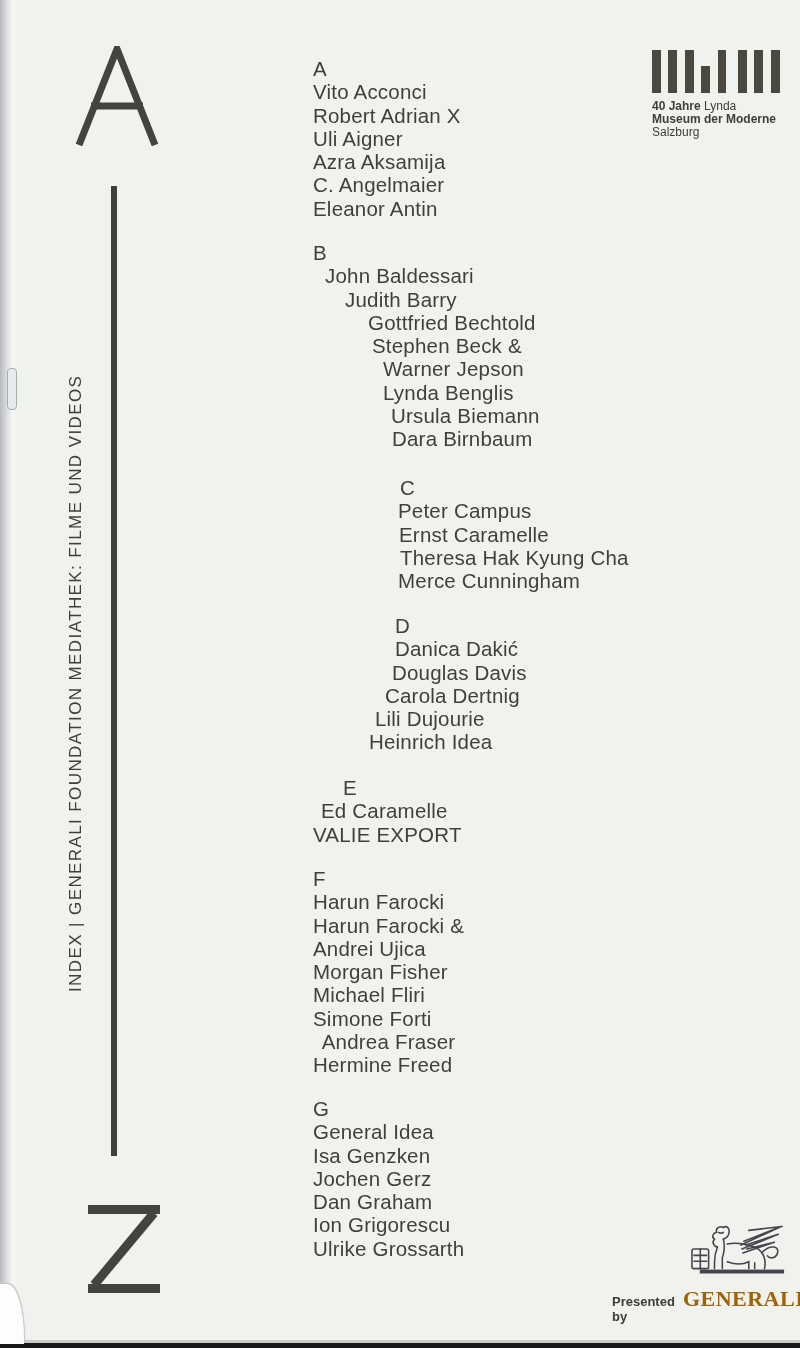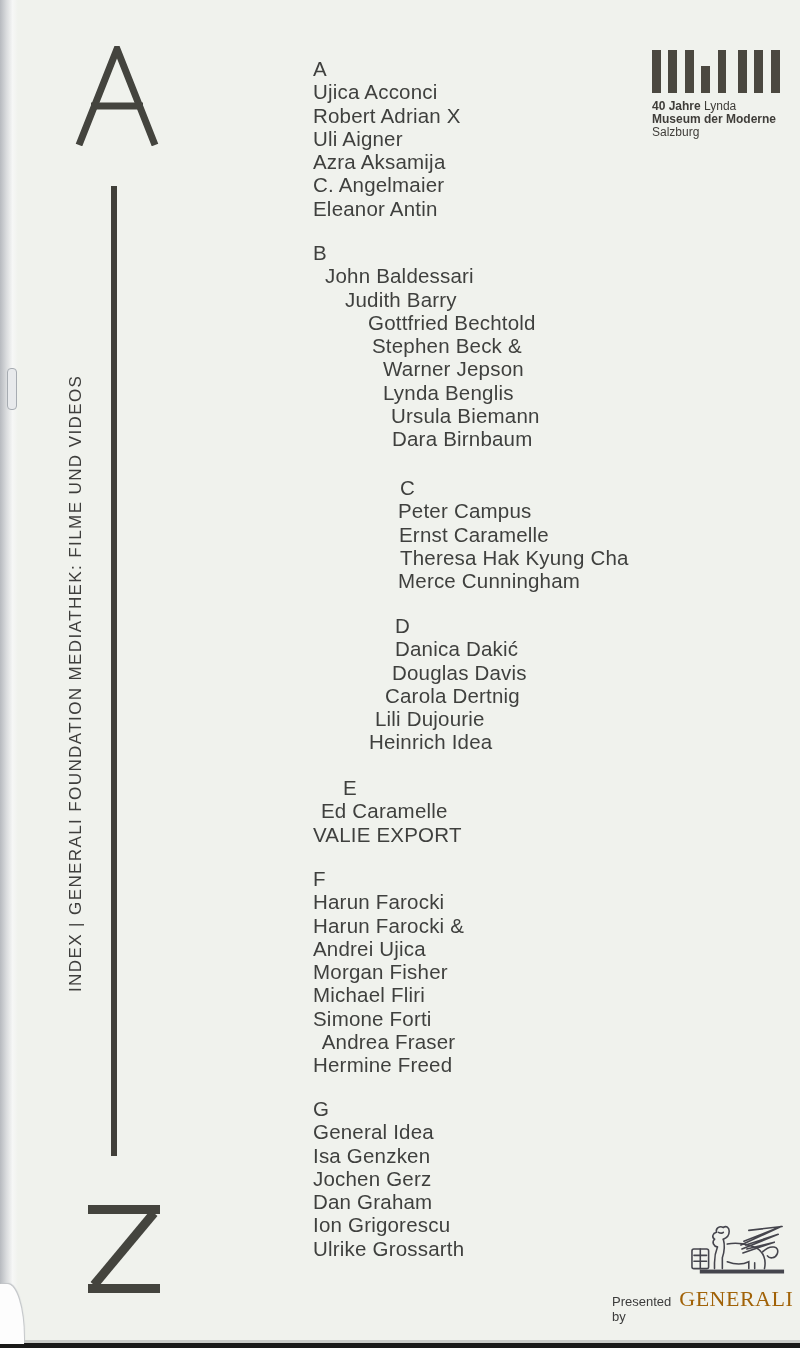--- a/index.html
+++ b/index.html
@@ -56,21 +56,21 @@
   }
 
   
   .mdm-logo{position:absolute;left:652px;top:50px;width:135px;}
   .mdm-bars{display:flex;align-items:flex-end;height:43px;}
   .bar{width:9px;background:#4b4840;margin-right:7.5px;}
   .mdm-text{margin-top:7px;font-size:12px;line-height:13px;color:#3f3d39;}
   .b{font-weight:bold;}
 
   
-  .generali-block{position:absolute;left:612px;top:1218px;width:176px;}
+  .generali-block{position:absolute;left:612px;top:1218px;width:176px;font-weight:bold;}
   .lion-wrap{margin-left:78px;}
   .generali-line{display:flex;align-items:baseline;margin-top:2px;}
   .presented-by{font-size:13px;color:#3c3c3c;margin-right:8px;}
   .generali-wordmark{
     font-family:"Liberation Serif","DejaVu Serif",serif;
     font-size:22px;letter-spacing:0.5px;color:#a16207;
   }
 </style>
 </head>
 <body>
@@ -91,21 +91,21 @@
 
   <svg class="big-letter-svg" style="left:85px;top:1203px;" width="78" height="92" viewBox="0 0 78 92" aria-hidden="true">
     <path d="M3,6.5 L75,6.5" fill="none" stroke="#44443e" stroke-width="9"></path>
     <path d="M69,10 L9,82" fill="none" stroke="#44443e" stroke-width="9"></path>
     <path d="M3,85.5 L75,85.5" fill="none" stroke="#44443e" stroke-width="9"></path>
   </svg>
 
   <div class="index-list">
       <div class="sec" style="top: 57px;">
         <div class="ln" style="margin-left: 0px;">A</div>
-        <div class="ln" style="margin-left: 0px;">Ujica Acconci</div>
+        <div class="ln" style="margin-left: 0px;">Vito Acconci</div>
         <div class="ln" style="margin-left: 0px;">Robert Adrian X</div>
         <div class="ln" style="margin-left: 0px;">Uli Aigner</div>
         <div class="ln" style="margin-left: 0px;">Azra Aksamija</div>
         <div class="ln" style="margin-left: 0px;">C. Angelmaier</div>
         <div class="ln" style="margin-left: 0px;">Eleanor Antin</div>
       </div>
       <div class="sec" style="top: 241px;">
         <div class="ln" style="margin-left: 0px;">B</div>
         <div class="ln" style="margin-left: 12px;">John Baldessari</div>
         <div class="ln" style="margin-left: 32px;">Judith Barry</div>

